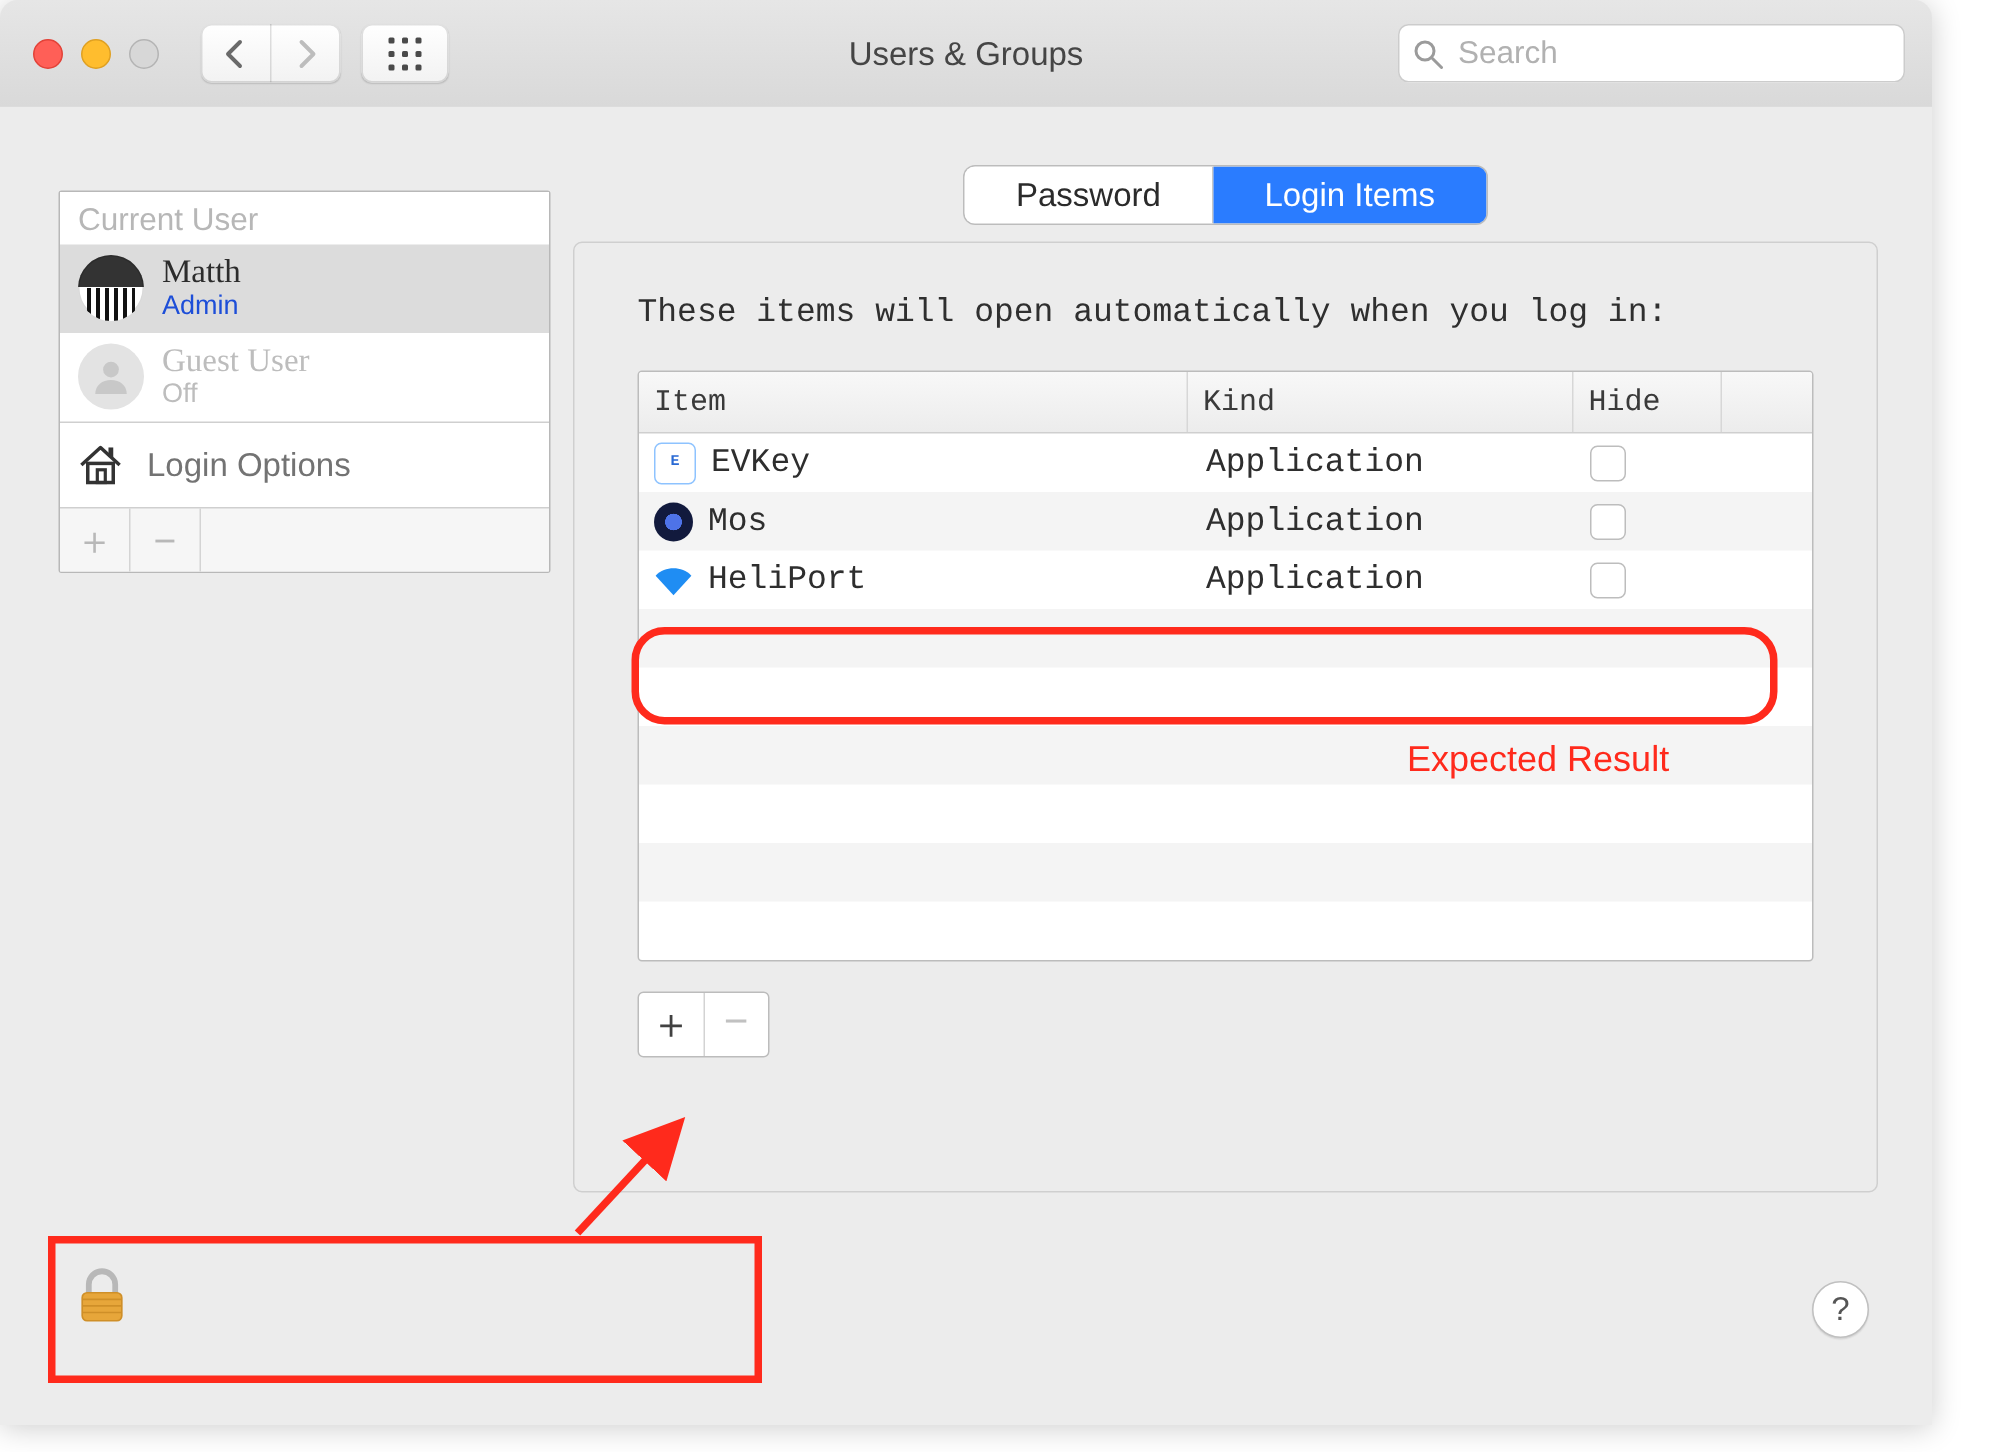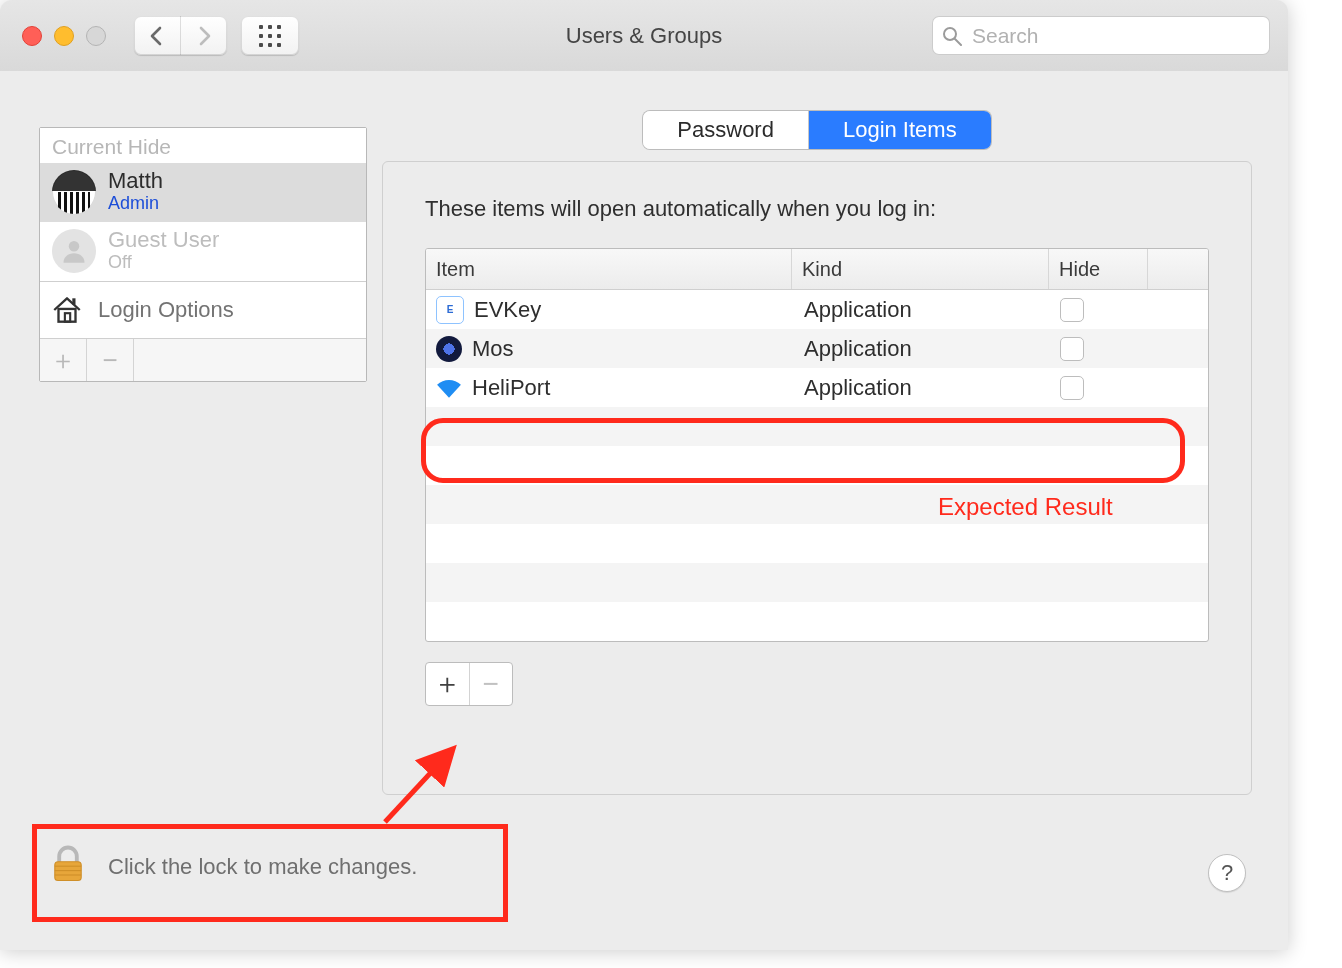--- a/index.html
+++ b/index.html
@@ -133,21 +133,21 @@
   .avatar .keys::before{
     content:""; position:absolute; left:6px; right:6px; top:50%; height:50%;
     background:
       repeating-linear-gradient(90deg,#111 0 3px, #fff 3px 6px);
   }
   .avatar-blank {
     width:44px; height:44px; border-radius:50%;
     background:#e3e3e3; display:flex; align-items:center; justify-content:center;
     color:#c1c1c1;
   }
-  .user-name { font-size:22px; color:#2c2c2c; line-height:1.1; }
+  .user-name { font-size:22px; color:#2c2c2c; line-height:1.1;font-family:Liberation Serif, serif; }
   .user-role { font-size:18px; color:#1d4ed8; }
   .user-row.dim .user-name,
   .user-row.dim .user-role { color:#bdbdbd; }
 
   .login-options {
     border-top:1px solid #cfcfcf;
     height:56px;
     display:flex; align-items:center; gap:14px;
     padding: 0 10px;
   }
@@ -197,20 +197,21 @@
   .panel-group {
     margin-top: 12px;
     width: 100%;
     height: 634px;
     background:#ececec;
     border: 1px solid #cfcfcf;
     border-radius: 6px;
     padding: 34px 42px 24px 42px;
     box-sizing: border-box;
     position:relative;
+    font-family:Liberation Mono, monospace;
   }
   .hint {
     font-size:22px; color:#2f2f2f;
   }
 
   .table {
     margin-top: 26px;
     height: 392px;
     border:1px solid #bcbcbc;
     background:#fff;
@@ -380,21 +381,21 @@
         <line x1="13" y1="13" x2="19" y2="19" stroke="#9b9b9b" stroke-width="2" stroke-linecap="round"></line>
       </svg>
       <input type="text" placeholder="Search" style="">
     </div>
   </div>
 
   <div class="body">
 
     <div class="sidebar">
       <div class="list">
-        <div class="section-header">Current Hide</div>
+        <div class="section-header">Current User</div>
 
         <div class="user-row selected">
           <div class="avatar"><span class="keys"></span></div>
           <div>
             <div class="user-name">Matth</div>
             <div class="user-role">Admin</div>
           </div>
         </div>
 
 
@@ -510,21 +511,20 @@
     <div class="lock-row">
       <span class="lock-icon">
         <svg viewBox="0 0 40 40">
           <path d="M12 18 v-5 a8 8 0 0 1 16 0 v5" fill="none" stroke="#b8b8b8" stroke-width="3.5" stroke-linecap="round"></path>
           <rect x="8" y="18" width="24" height="17" rx="3" fill="#e7a63a" stroke="#cf8f28"></rect>
           <line x1="8" y1="22" x2="32" y2="22" stroke="#cf8f28" stroke-width="1"></line>
           <line x1="8" y1="26" x2="32" y2="26" stroke="#cf8f28" stroke-width="1"></line>
           <line x1="8" y1="30" x2="32" y2="30" stroke="#cf8f28" stroke-width="1"></line>
         </svg>
       </span>
-      <span>Click the lock to make changes.</span>
     </div>
 
     <div class="help-btn">?</div>
   </div>
 </div>
 
 <div class="ann ann-row"></div>
 <div class="ann ann-label">Expected Result</div>
 <div class="ann ann-lock"></div>
 <svg class="ann ann-arrow" viewBox="0 0 100 100">

